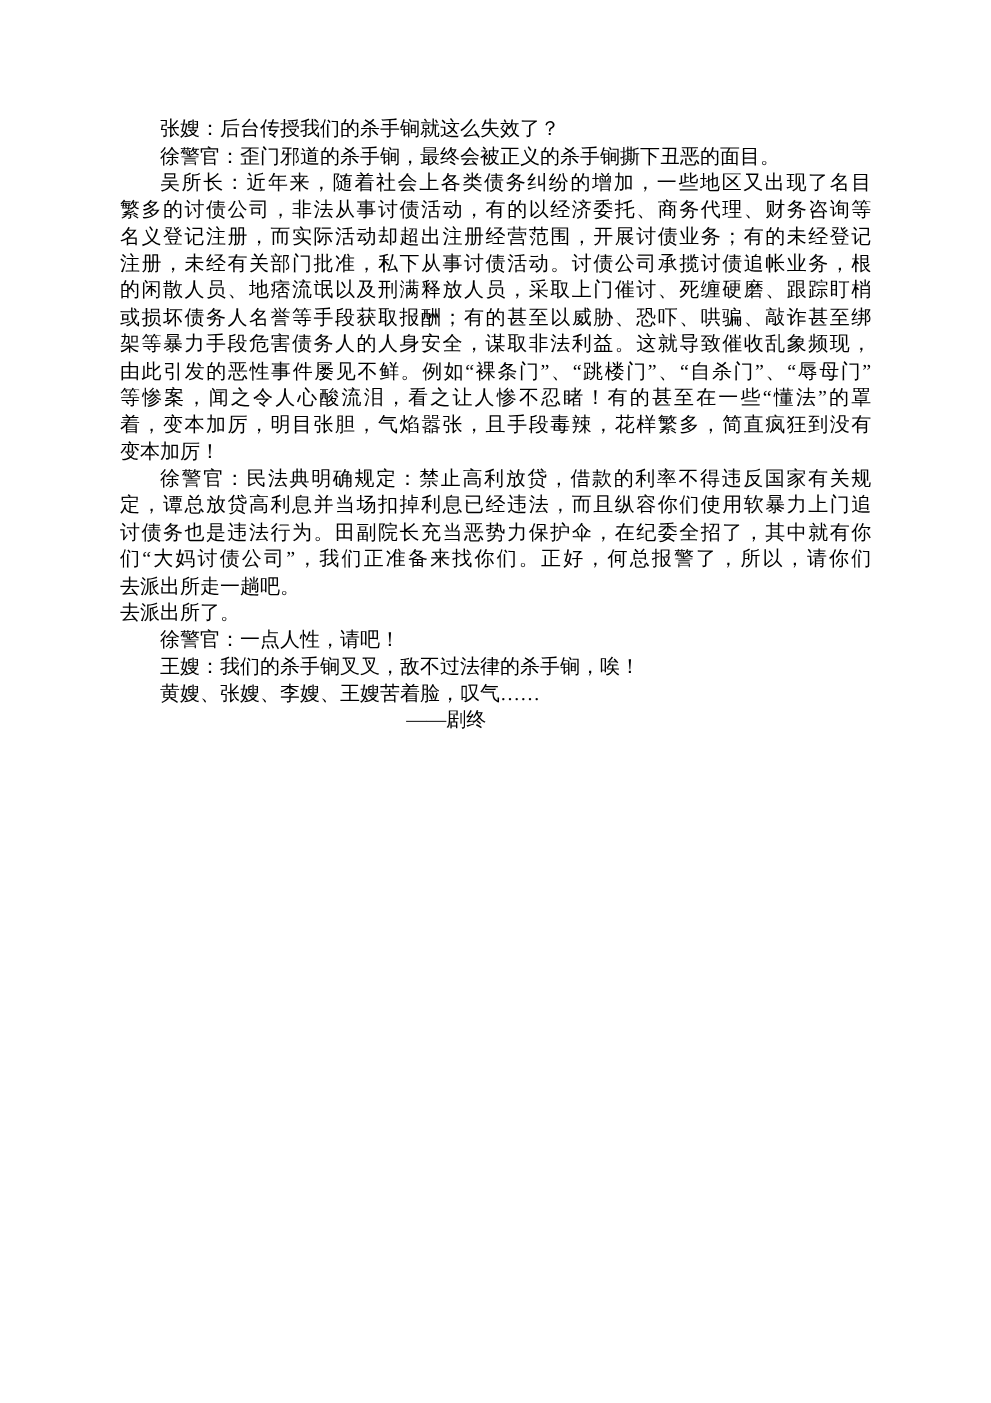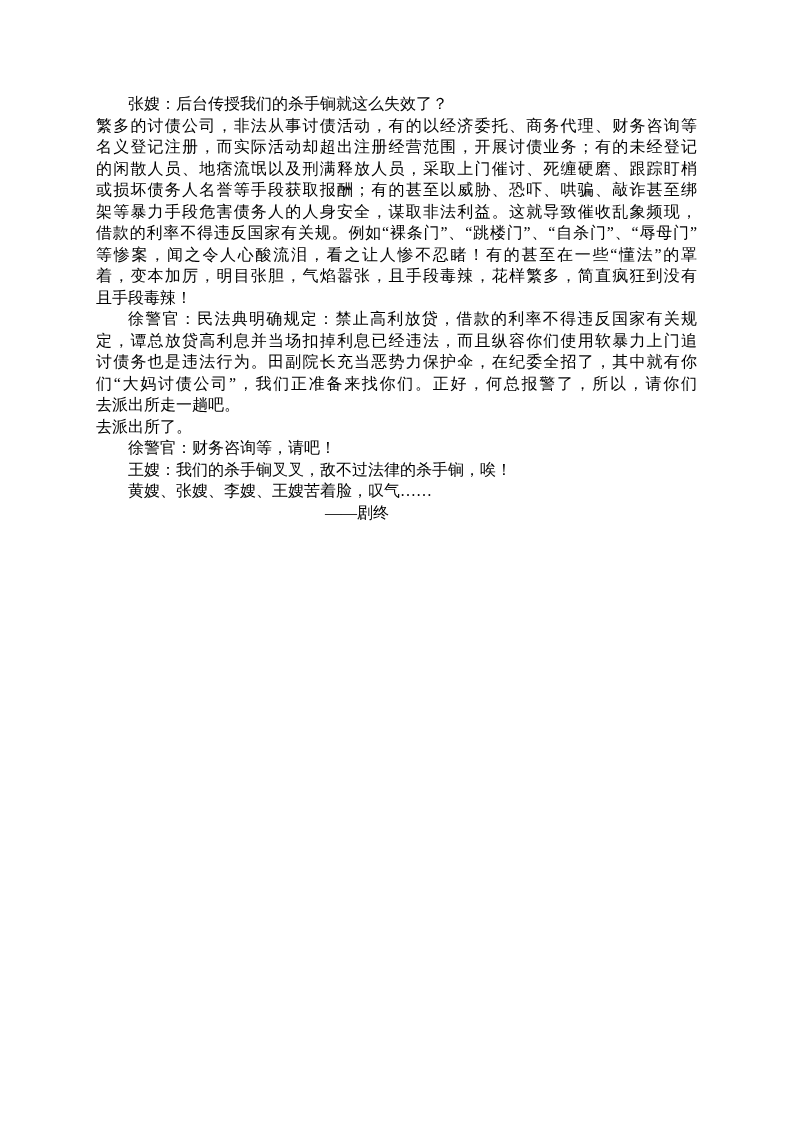--- a/index.html
+++ b/index.html
@@ -44,42 +44,47 @@
 </style>
 </head>
 <body>
 
 <div class="page">
   <div class="text-block">
       <div class="paragraph">
         <div class="line first">张嫂：后台传授我们的杀手锏就这么失效了？</div>
       </div>
       <div class="paragraph">
+        <div class="line first">徐警官：歪门邪道的杀手锏，最终会被正义的杀手锏撕下丑恶的面目。</div>
+      </div>
+      <div class="paragraph">
+        <div class="line first fill">吴所长：近年来，随着社会上各类债务纠纷的增加，一些地区又出现了名目</div>
         <div class="line fill">繁多的讨债公司，非法从事讨债活动，有的以经济委托、商务代理、财务咨询等</div>
         <div class="line fill">名义登记注册，而实际活动却超出注册经营范围，开展讨债业务；有的未经登记</div>
+        <div class="line fill">注册，未经有关部门批准，私下从事讨债活动。讨债公司承揽讨债追帐业务，根</div>
         <div class="line fill">的闲散人员、地痞流氓以及刑满释放人员，采取上门催讨、死缠硬磨、跟踪盯梢</div>
         <div class="line fill">或损坏债务人名誉等手段获取报酬；有的甚至以威胁、恐吓、哄骗、敲诈甚至绑</div>
         <div class="line fill">架等暴力手段危害债务人的人身安全，谋取非法利益。这就导致催收乱象频现，</div>
-        <div class="line fill">借款的利率不得违反国家有关规。例如“裸条门”、“跳楼门”、“自杀门”、“辱母门”</div>
+        <div class="line fill">由此引发的恶性事件屡见不鲜。例如“裸条门”、“跳楼门”、“自杀门”、“辱母门”</div>
         <div class="line fill">等惨案，闻之令人心酸流泪，看之让人惨不忍睹！有的甚至在一些“懂法”的罩</div>
         <div class="line fill">着，变本加厉，明目张胆，气焰嚣张，且手段毒辣，花样繁多，简直疯狂到没有</div>
-        <div class="line">且手段毒辣！</div>
+        <div class="line">变本加厉！</div>
       </div>
       <div class="paragraph">
         <div class="line first fill">徐警官：民法典明确规定：禁止高利放贷，借款的利率不得违反国家有关规</div>
         <div class="line fill">定，谭总放贷高利息并当场扣掉利息已经违法，而且纵容你们使用软暴力上门追</div>
         <div class="line fill">讨债务也是违法行为。田副院长充当恶势力保护伞，在纪委全招了，其中就有你</div>
         <div class="line fill">们“大妈讨债公司”，我们正准备来找你们。正好，何总报警了，所以，请你们</div>
         <div class="line">去派出所走一趟吧。</div>
       </div>
       <div class="paragraph">
         <div class="line">去派出所了。</div>
       </div>
       <div class="paragraph">
-        <div class="line first">徐警官：财务咨询等，请吧！</div>
+        <div class="line first">徐警官：一点人性，请吧！</div>
       </div>
       <div class="paragraph">
         <div class="line first">王嫂：我们的杀手锏叉叉，敌不过法律的杀手锏，唉！</div>
       </div>
       <div class="paragraph">
         <div class="line first">黄嫂、张嫂、李嫂、王嫂苦着脸，叹气……</div>
       </div>
       <div class="paragraph">
         <div class="line ending">——剧终</div>
       </div>

